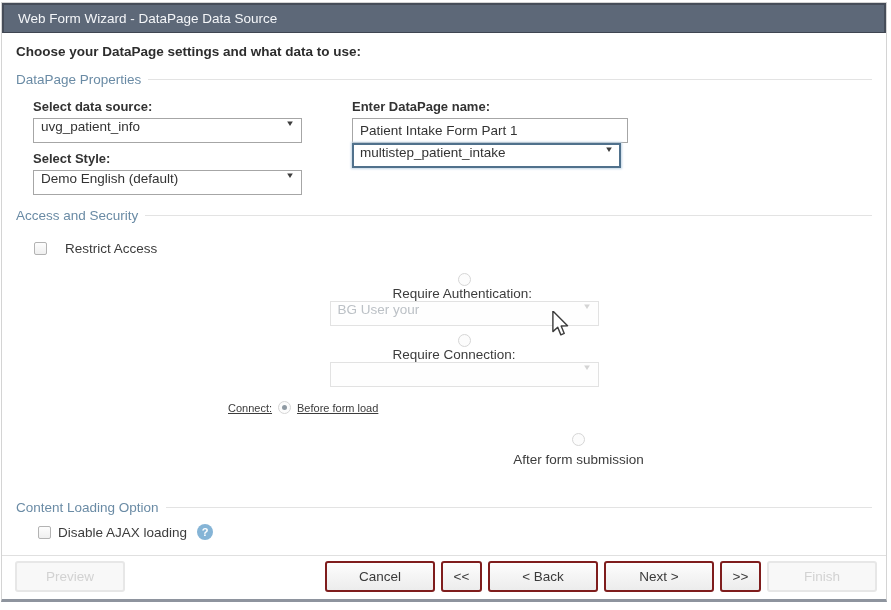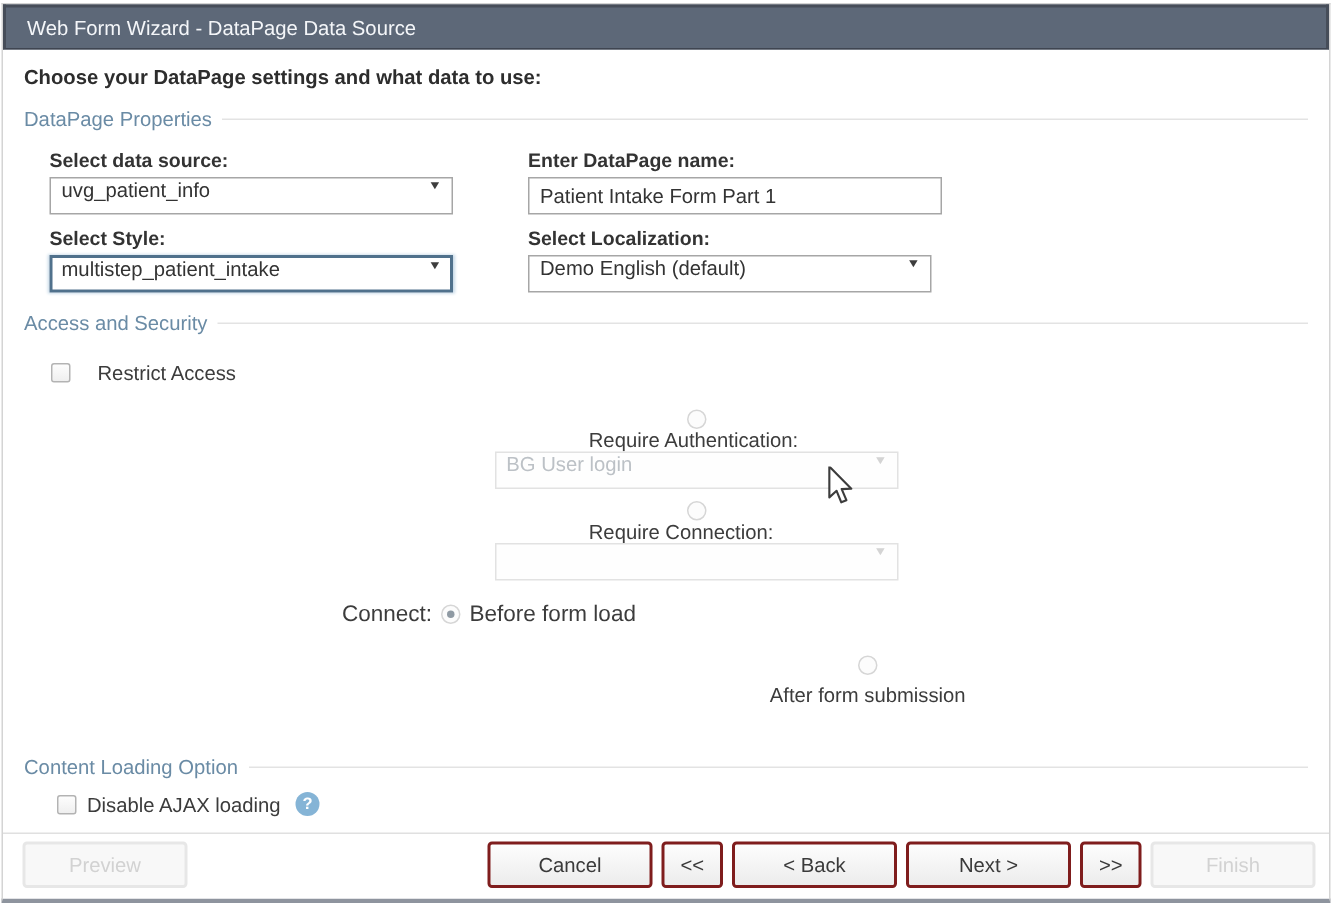--- a/index.html
+++ b/index.html
@@ -38,21 +38,21 @@
            flex:none; position:relative; }
   .radio.selected::after { content:""; position:absolute; left:3px; top:3px; width:5px; height:5px;
            border-radius:50%; background:#8f9aa3; }
 
   .restrict-row { margin:18px 0 0 18px; display:flex; align-items:center; gap:18px; font-size:13.5px; color:#3c3c3c; }
   .acc-row { margin:0 0 0 40px; display:flex; align-items:center; font-size:13.5px; color:#3c3c3c;flex-direction:column; }
   .acc-row .rlabel { margin-left:6px; width:149px; }
   .acc-row.first { margin-top:17px; }
   .acc-row.second { margin-top:8px; }
 
-  .connect-row { margin:14px 0 0 212px; display:flex; align-items:center; gap:6px; font-size:15px; color:#3c3c3c; }
+  .connect-row { margin:14px 0 0 212px; display:flex; align-items:center; gap:6px; font-size:11px; color:#3c3c3c;text-decoration:underline; }
   .after-row { margin:19px 0 0 269px; display:flex; align-items:center; gap:6px; font-size:13.5px; color:#3c3c3c;flex-direction:column; }
 
   .clo-head { margin-top:33px; }
   .ajax-row { margin:9px 0 0 22px; display:flex; align-items:center; gap:7px; font-size:13.5px; color:#3c3c3c; }
   .help { width:16px; height:16px; border-radius:50%; background:#85b4d6; color:#fff; font-size:11px;
           font-weight:bold; display:flex; align-items:center; justify-content:center; margin-left:3px; }
 
   
   .footer { position:absolute; left:0; right:0; bottom:0; height:44px; border-top:1px solid #e0e0e0; background:#fff; }
   .btn { position:absolute; top:5px; height:31px; background:linear-gradient(#fdfdfd,#ececec);
@@ -93,21 +93,20 @@
 
       <div class="control">
         <span>uvg_patient_info</span>
         <span class="arrow">▼</span>
       </div>
       <div>
         <input class="textbox" type="text" value="Patient Intake Form Part 1" style="">
       </div>
 
       <div class="flabel">Select Style:</div>
-      <div class="flabel">Select Localization:</div>
 
       <div class="control focused">
         <span>multistep_patient_intake</span>
         <span class="arrow">▼</span>
       </div>
       <div class="control">
         <span>Demo English (default)</span>
         <span class="arrow">▼</span>
       </div>
     </div>
@@ -119,21 +118,21 @@
 
     <div class="restrict-row">
       <span class="checkbox"></span>
       <span>Restrict Access</span>
     </div>
 
     <div class="acc-row first">
       <span class="radio"></span>
       <span class="rlabel">Require Authentication:</span>
       <div class="control disabled">
-        <span>BG User login</span>
+        <span>BG User your</span>
         <span class="arrow">▼</span>
       </div>
     </div>
 
     <div class="acc-row second">
       <span class="radio"></span>
       <span class="rlabel">Require Connection:</span>
       <div class="control disabled">
         <span></span>
         <span class="arrow">▼</span>

